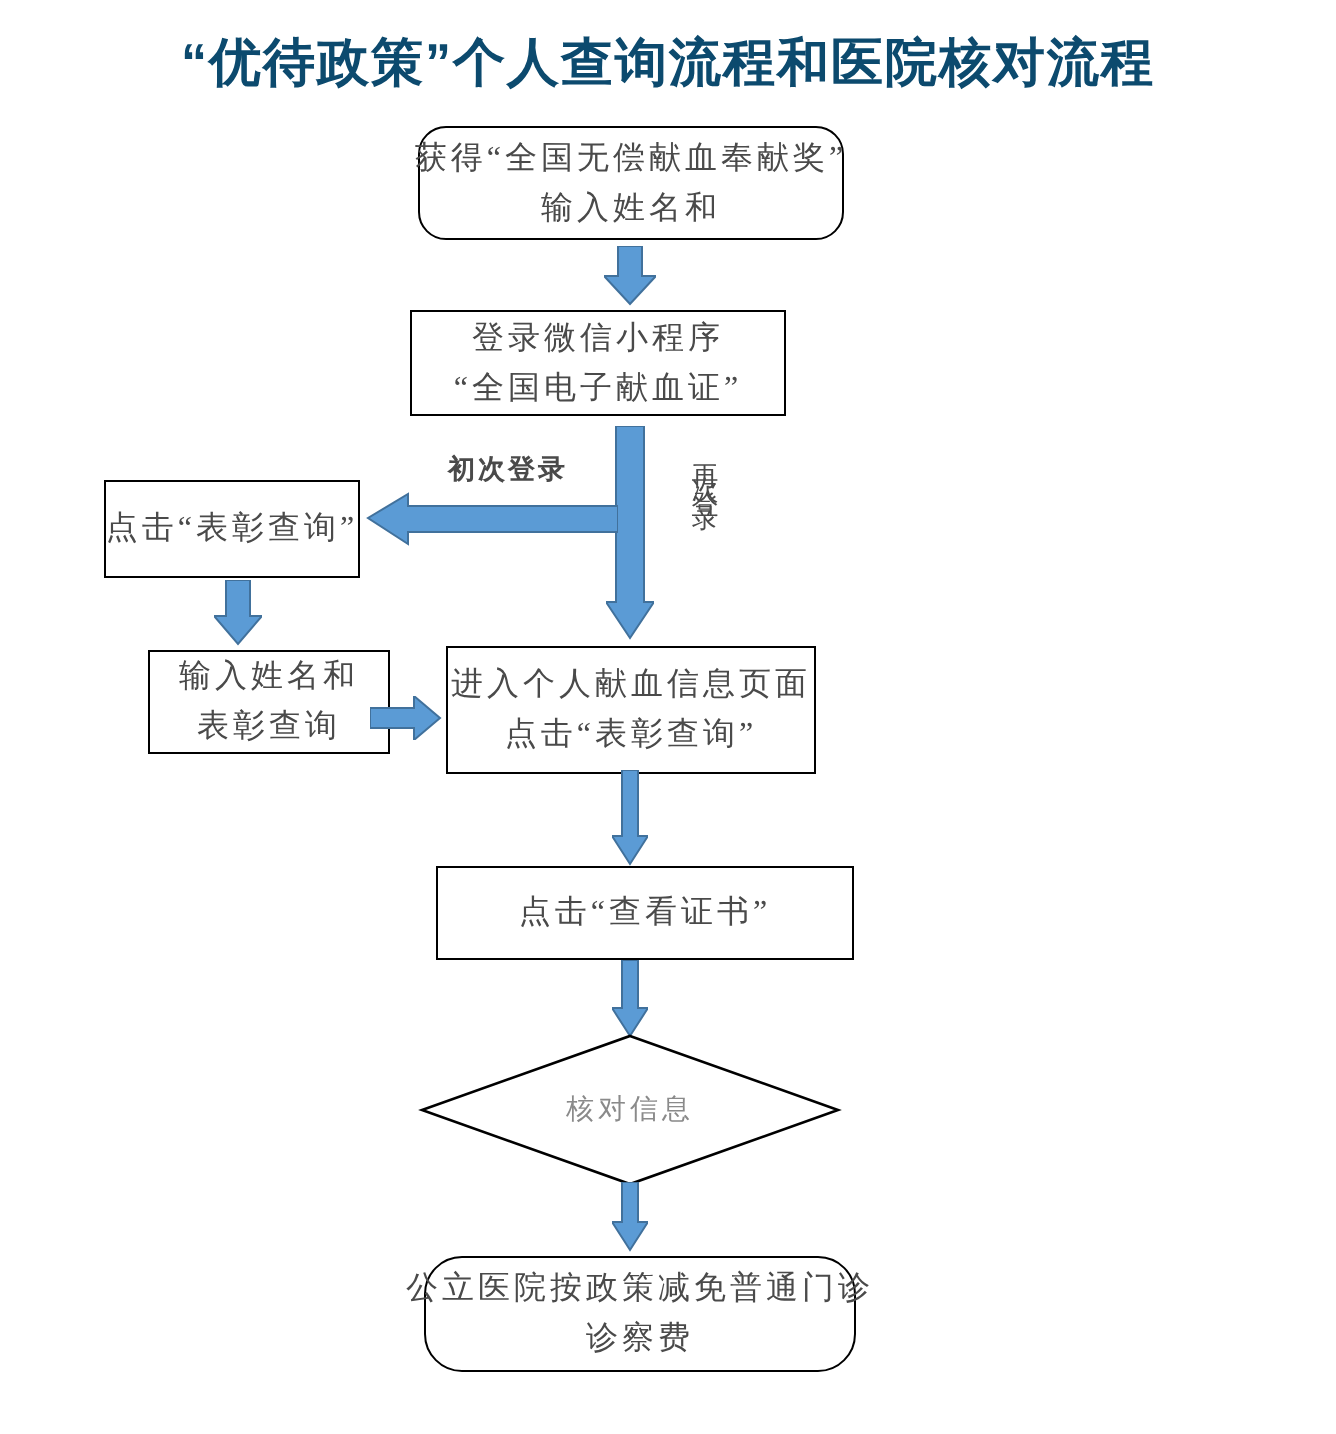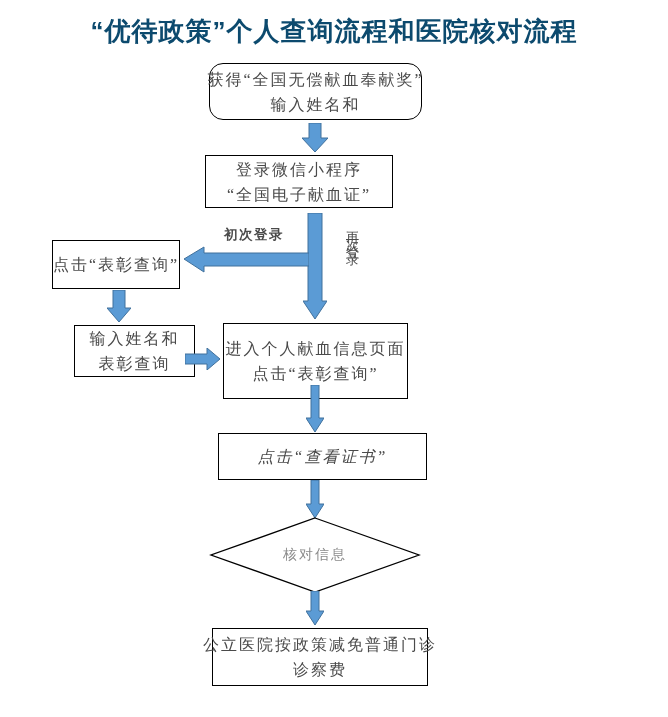--- a/index.html
+++ b/index.html
@@ -82,44 +82,44 @@
 
   <div class="node" style="left:74px;top:325px;width:121px;height:52px;">
     <div class="ln">输入姓名和</div>
     <div class="ln">表彰查询</div>
   </div>
 
   <svg class="arr-svg" style="left:185px;top:348px;" width="36" height="22">
     <polygon class="arr" points="0,6 22,6 22,0 35,11 22,22 22,16 0,16"></polygon>
   </svg>
 
-  <div class="node" style="left:223px;top:323px;width:185px;height:76px;align-items:center;">
+  <div class="node" style="left:223px;top:323px;width:185px;height:64px;align-items:center;">
     <div class="ln">进入个人献血信息页面</div>
     <div class="ln">点击“表彰查询”</div>
   </div>
 
   <svg class="arr-svg" style="left:306px;top:385px;" width="18" height="48">
     <polygon class="arr" points="5,0 13,0 13,33 18,33 9,47 0,33 5,33"></polygon>
   </svg>
 
-  <div class="node" style="left:218px;top:433px;width:209px;height:47px;font-style:italic;">
+  <div class="node" style="left:218px;top:433px;width:209px;height:47px;">
     <div class="ln">点击“查看证书”</div>
   </div>
 
   <svg class="arr-svg" style="left:306px;top:480px;" width="18" height="39">
     <polygon class="arr" points="5,0 13,0 13,24 18,24 9,38 0,24 5,24"></polygon>
   </svg>
 
   <svg class="arr-svg diamond-wrap" width="214" height="78">
     <polygon points="107,2 211,39 107,76 3,39" fill="#ffffff" stroke="#000000" stroke-width="1.3"></polygon>
   </svg>
   <div class="diamond-label">核对信息</div>
 
   <svg class="arr-svg" style="left:306px;top:591px;" width="18" height="35">
     <polygon class="arr" points="5,0 13,0 13,20 18,20 9,34 0,20 5,20"></polygon>
   </svg>
 
-  <div class="node rounded" style="left:212px;top:628px;width:216px;height:58px;border-radius:0;">
+  <div class="node rounded" style="left:212px;top:628px;width:216px;height:58px;border-radius:19px;">
     <div class="ln">公立医院按政策减免普通门诊</div>
     <div class="ln">诊察费</div>
   </div>
 
 </div>
 
 </body></html>

